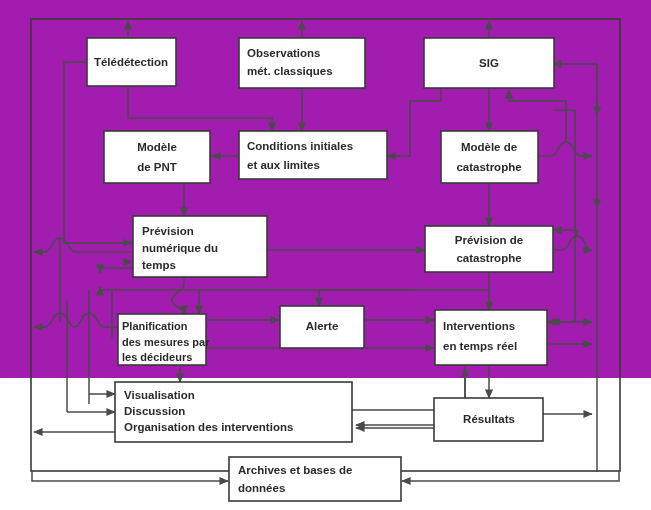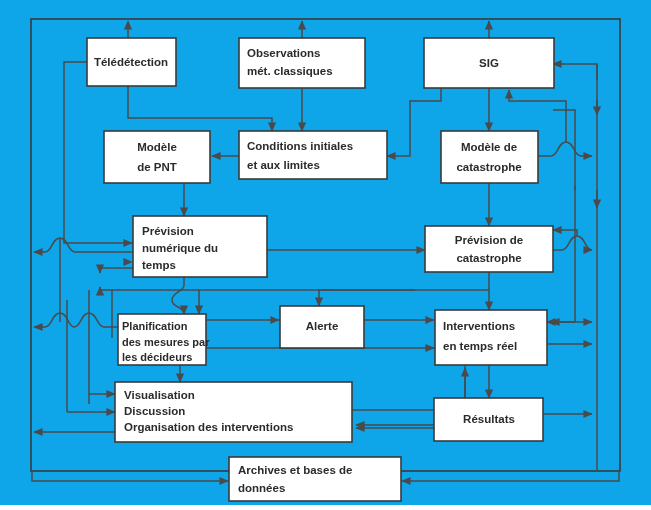--- a/index.html
+++ b/index.html
@@ -9,22 +9,22 @@
   }
   body {
     width: 651px;
     height: 510px;
     font-family: "Liberation Sans", sans-serif;
     overflow: hidden;
   }
   #diagram-root {
     position: relative;
     width: 651px;
-    height: 505px;
-    background: #0ea5e9;
+    height: 378px;
+    background: #a21caf;
   }
   svg#flow-svg {
     display: block;
     width: 651px;
     height: 510px;
   }
   .node-rect {
     fill: #ffffff;
     stroke: #3a3a3a;
     stroke-width: 1.6;

